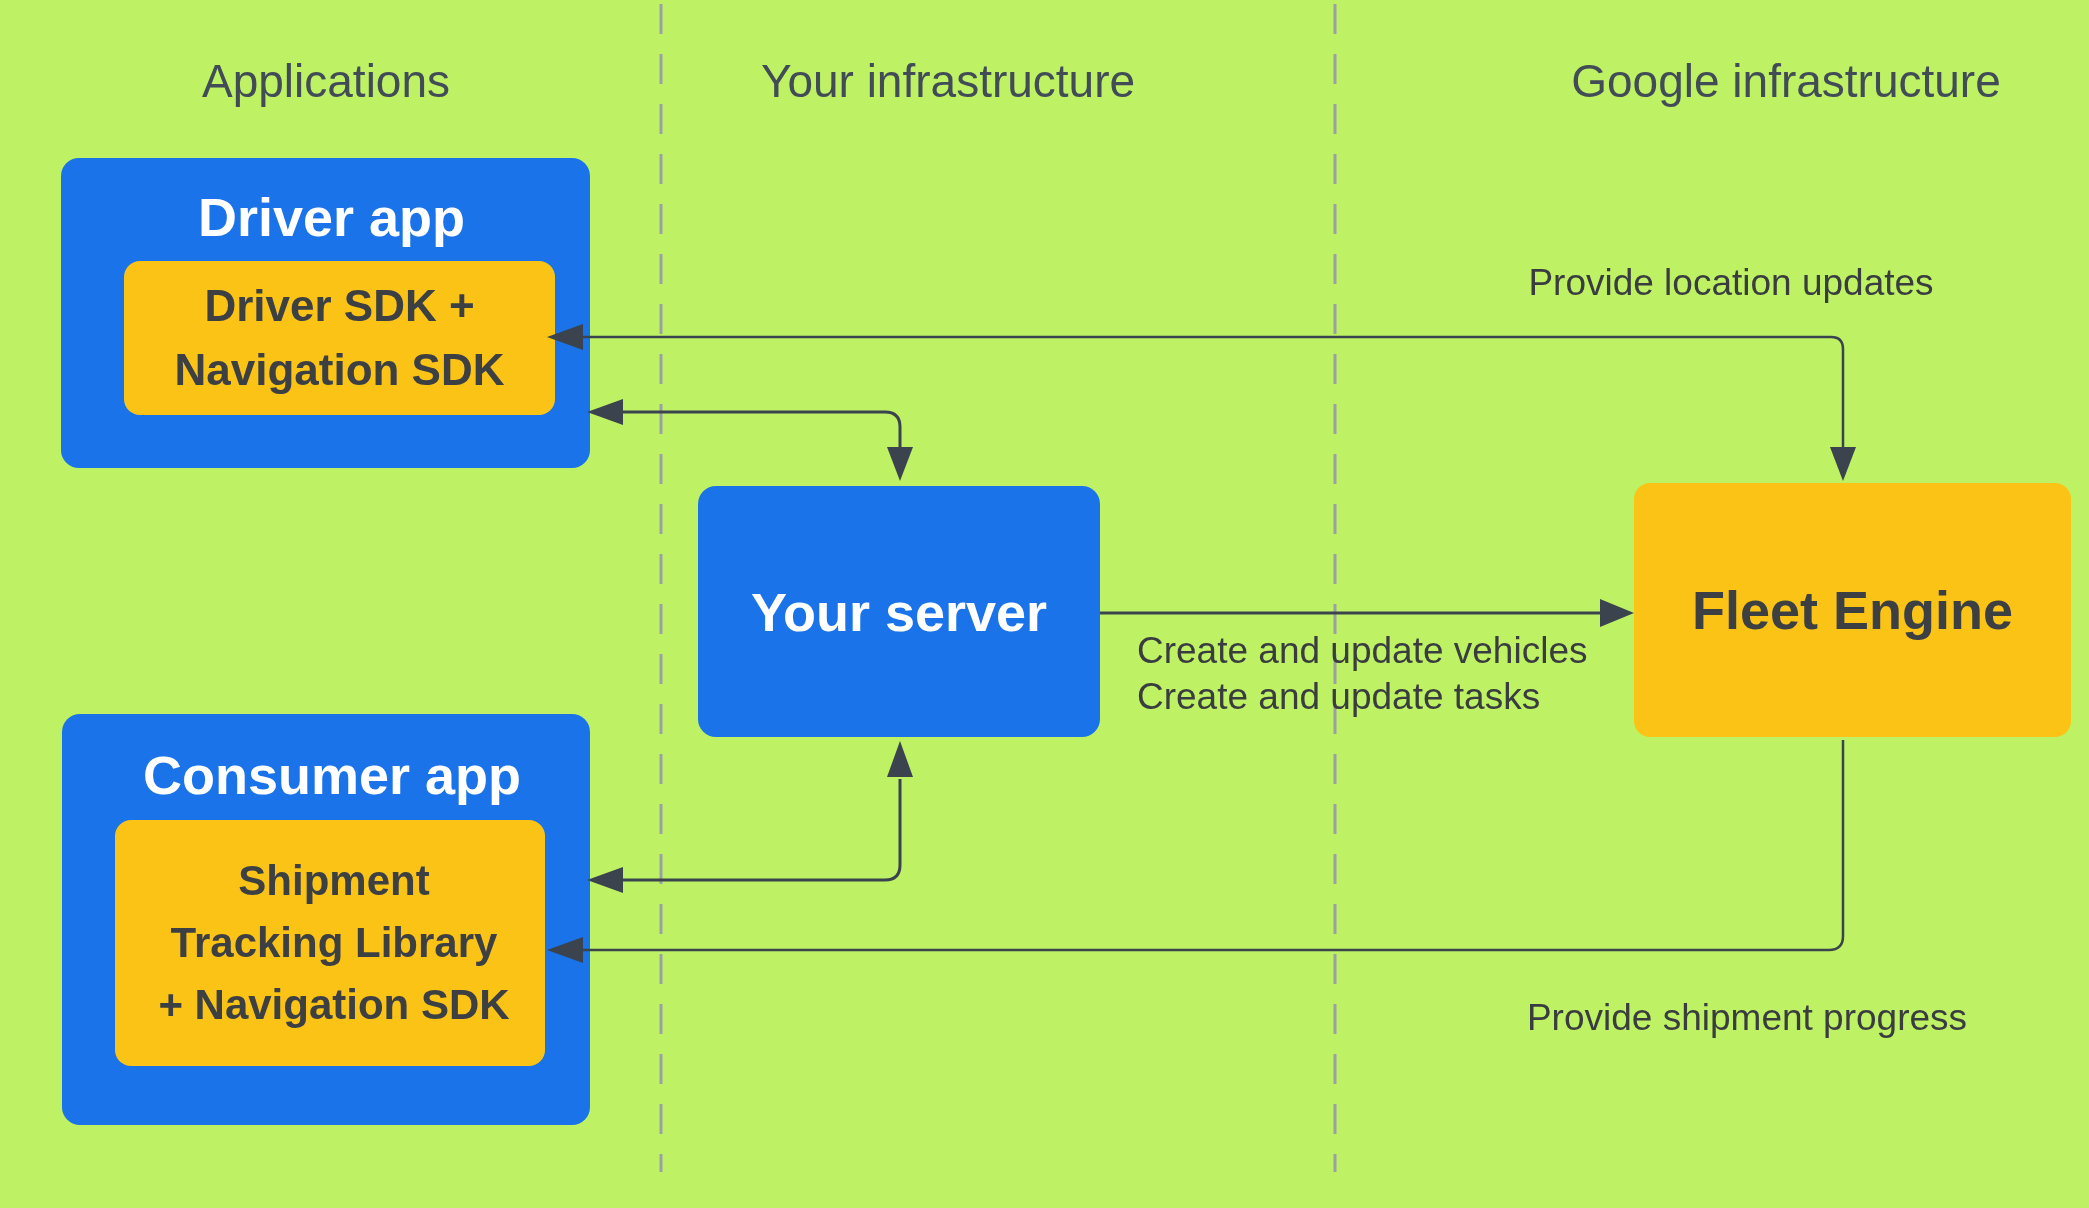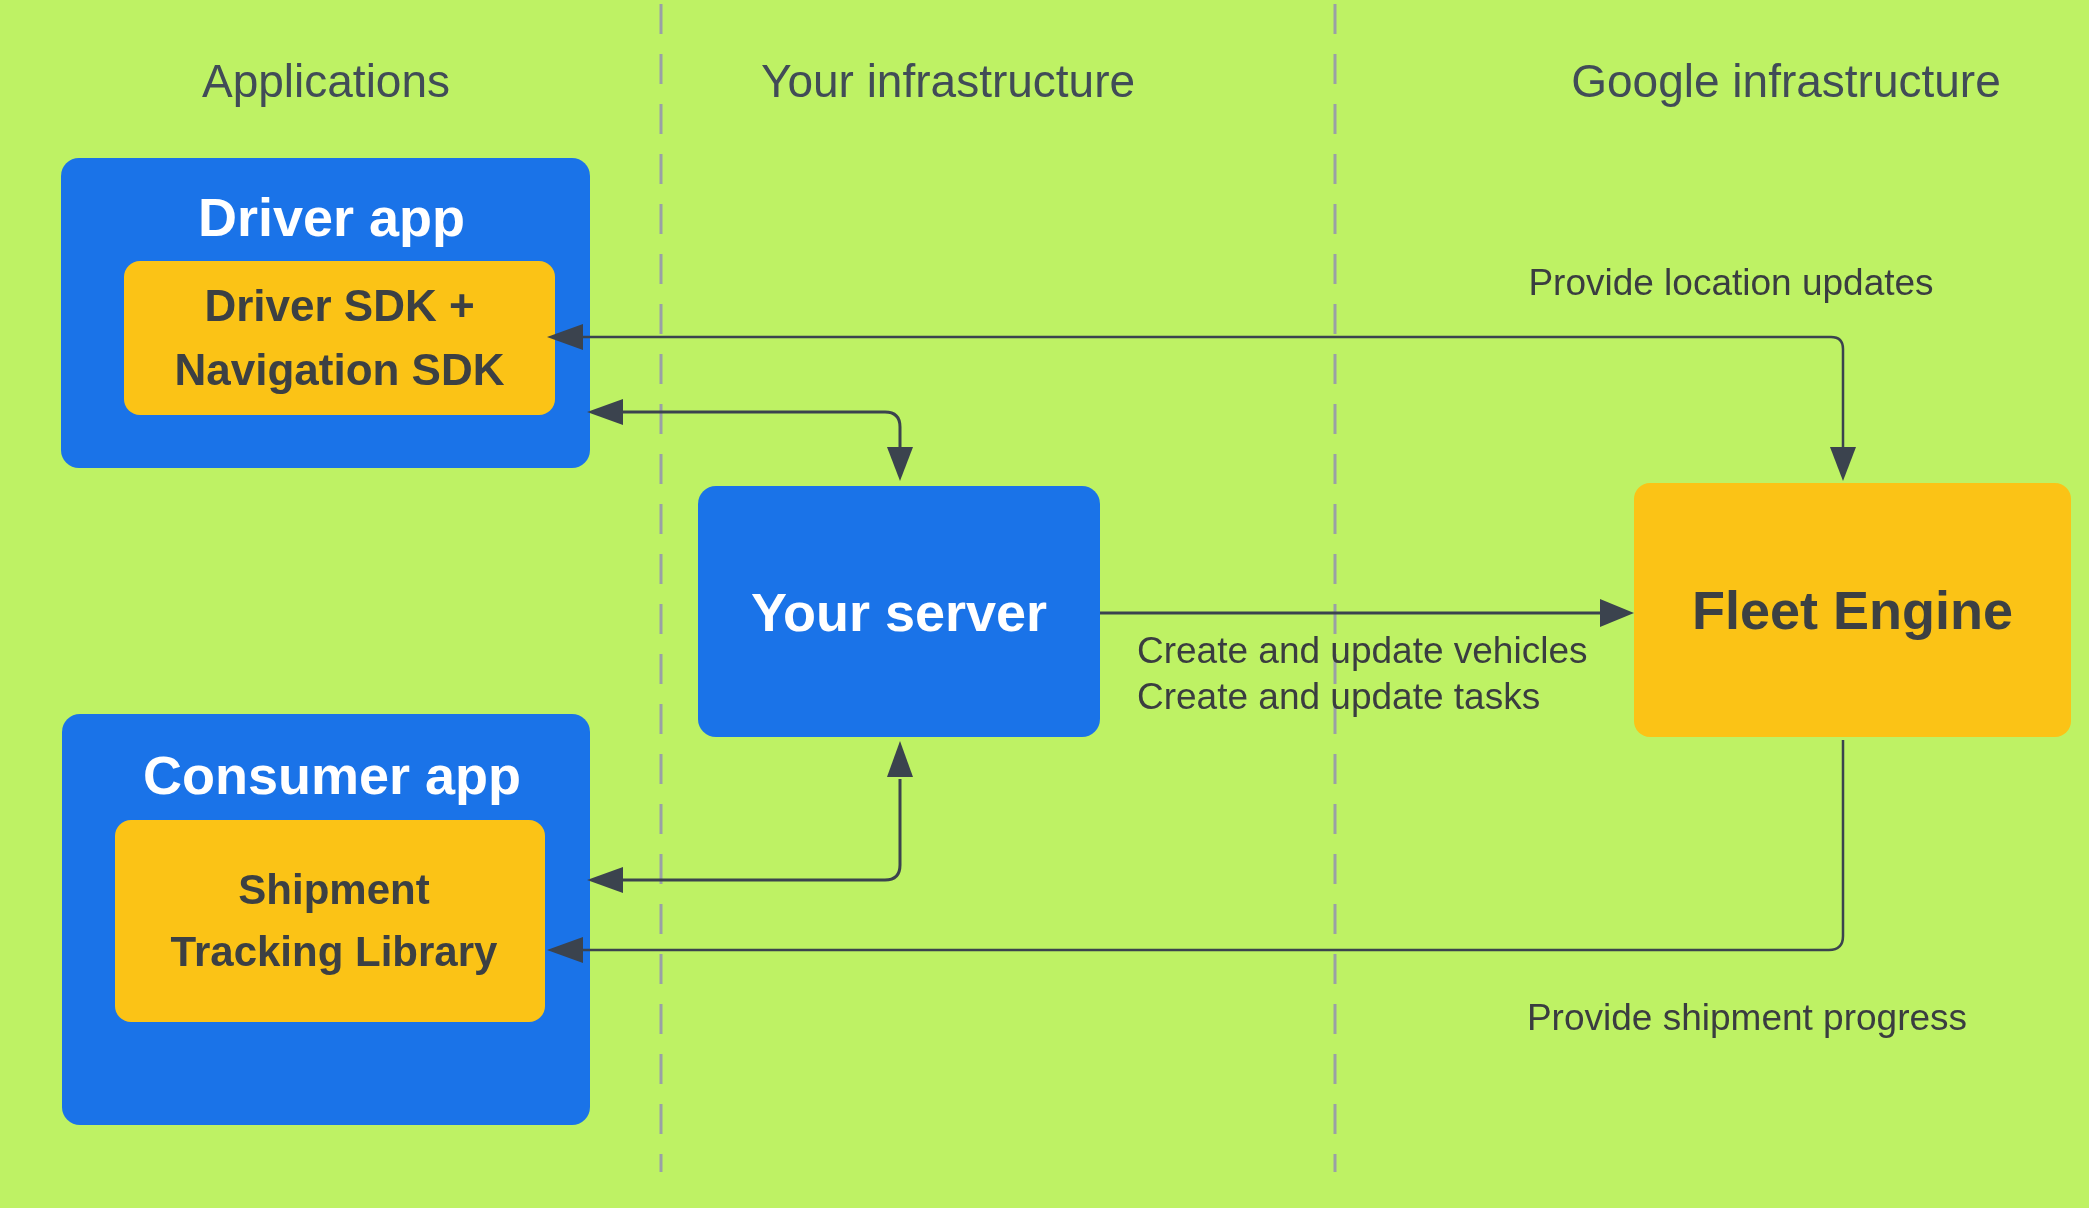--- a/index.html
+++ b/index.html
@@ -114,23 +114,24 @@
   <div class="node blue big-node" style="left:698px; top:486px; width:402px; height:251px;">
     <span>Your server</span>
   </div>
 
   <div class="node yellow big-node" style="left:1634px; top:483px; width:437px; height:254px;">
     <span>Fleet Engine</span>
   </div>
 
   <div class="node blue" style="left:62px; top:714px; width:528px; height:411px;">
     <div class="app-title" style="top:30px;">Consumer app</div>
-    <div class="inner-box" style="left:53px; top:106px; width:430px; height:202px;padding-left:8px;">
+    <div class="inner-box" style="left:53px; top:106px; width:430px; height:246px;padding-left:8px;">
       <div class="inner-line shipment-line">Shipment</div>
       <div class="inner-line shipment-line">Tracking Library</div>
+      <div class="inner-line shipment-line">+ Navigation SDK</div>
     </div>
   </div>
 
   <svg class="wires" viewBox="0 0 2089 1208">
 
     <line class="divider" x1="661" y1="4" x2="661" y2="1172"></line>
     <line class="divider" x1="1335" y1="4" x2="1335" y2="1172"></line>
 
     <path class="edge thin" d="M 581 337 H 1831 Q 1843 337 1843 349 V 447"></path>
     <polygon class="edge-head" points="547,337 583,324 583,350"></polygon>

